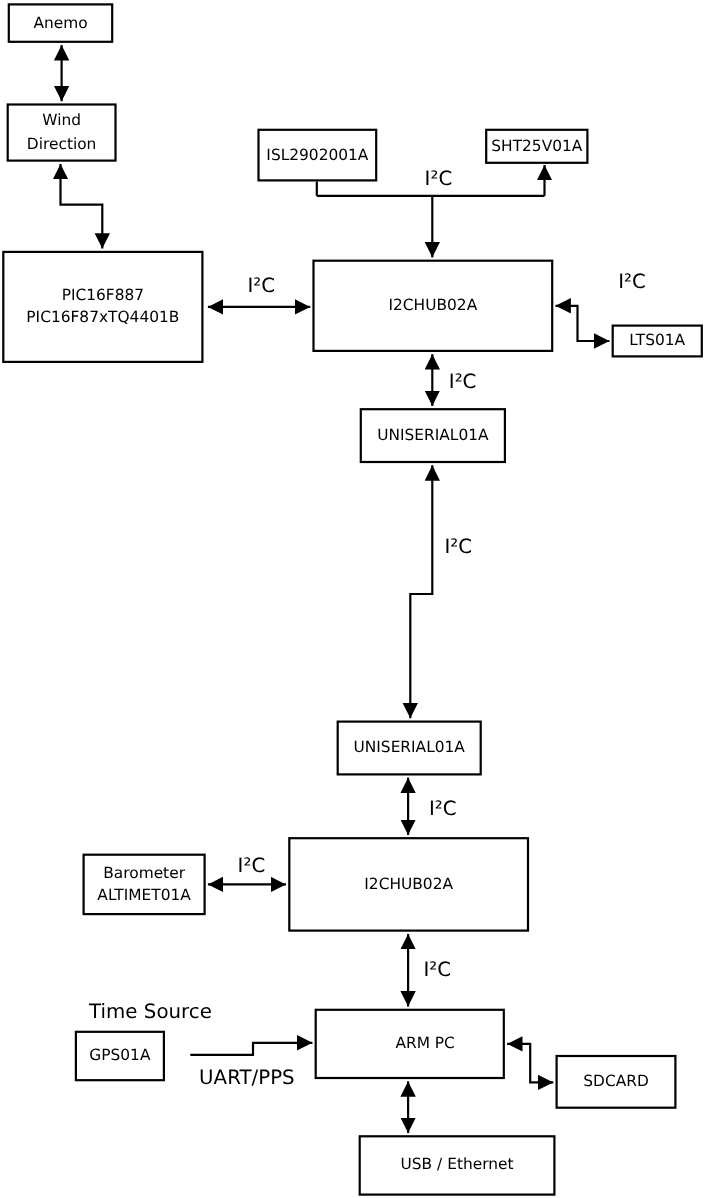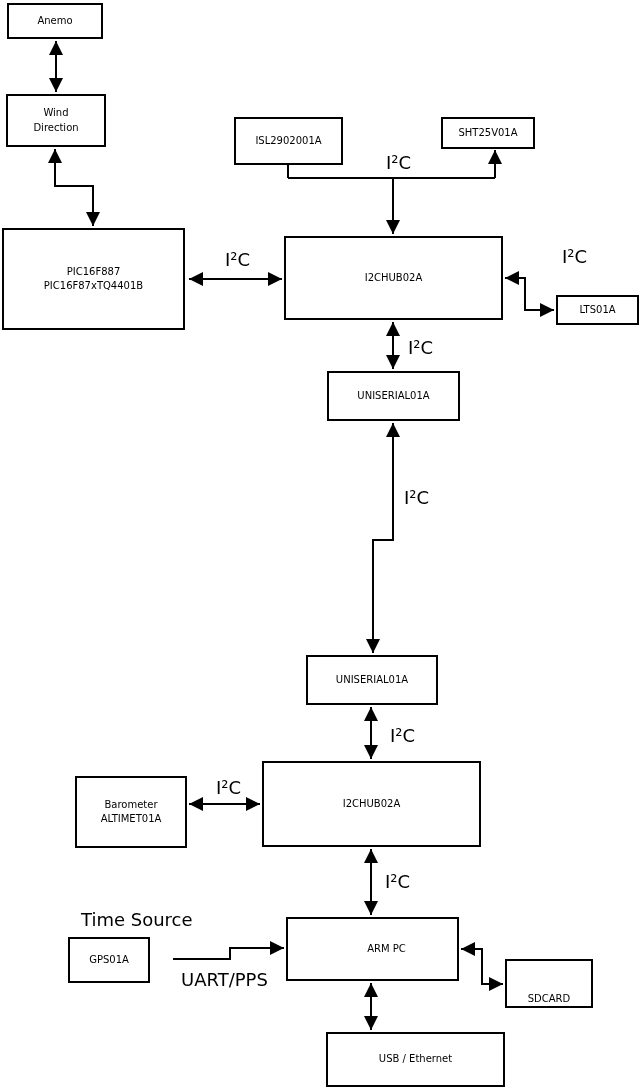--- a/index.html
+++ b/index.html
@@ -4,21 +4,21 @@
 <style>
   html,body{margin:0;padding:0;}
   body{
     width:640px;height:1089px;position:relative;background:#ffffff;
     font-family:"DejaVu Sans","Liberation Sans",sans-serif;color:#000;
     overflow:hidden;
   }
   .box{
     position:absolute;background:#ffffff;border:2px solid #000000;
     display:flex;flex-direction:column;align-items:center;justify-content:center;
-    font-size:10px;line-height:1.45;text-align:center;box-sizing:border-box;
+    font-size:14px;line-height:1.45;text-align:center;box-sizing:border-box;
     z-index:2;
   }
   .edge-label{
     position:absolute;font-size:18px;white-space:nowrap;z-index:3;background:transparent;
   }
   svg.wires{position:absolute;left:0;top:0;z-index:1;}
   svg.wires path{stroke:#000000;stroke-width:2;fill:none;}
 </style>
 </head>
 <body>
@@ -78,38 +78,38 @@
 </div>
 
 <div class="box" style="left:327px;top:371px;width:133px;height:50px;">
   <span>UNISERIAL01A</span>
 </div>
 
 <div class="box" style="left:306px;top:655px;width:132px;height:50px;">
   <span>UNISERIAL01A</span>
 </div>
 
-<div class="box" style="left:75px;top:776px;width:112px;height:72px;">
+<div class="box" style="left:75px;top:776px;width:112px;height:56px;">
   <span>Barometer</span>
   <span>ALTIMET01A</span>
 </div>
 
 <div class="box" style="left:262px;top:761px;width:219px;height:86px;">
   <span>I2CHUB02A</span>
 </div>
 
 <div class="box" style="left:286px;top:917px;width:173px;height:64px;padding-left:28px;">
   <span>ARM PC</span>
 </div>
 
 <div class="box" style="left:68px;top:937px;width:82px;height:46px;">
   <span>GPS01A</span>
 </div>
 
-<div class="box" style="left:505px;top:959px;width:88px;height:49px;justify-content:flex-end;">
+<div class="box" style="left:505px;top:959px;width:110px;height:49px;">
   <span>SDCARD</span>
 </div>
 
 <div class="box" style="left:282px;top:1032px;width:179px;height:55px;margin-left:44px;">
   <span>USB / Ethernet</span>
 </div>
 
 <span class="edge-label" style="left:386px;top:152px;">I²C</span>
 <span class="edge-label" style="left:225px;top:249px;">I²C</span>
 <span class="edge-label" style="left:562px;top:246px;">I²C</span>

